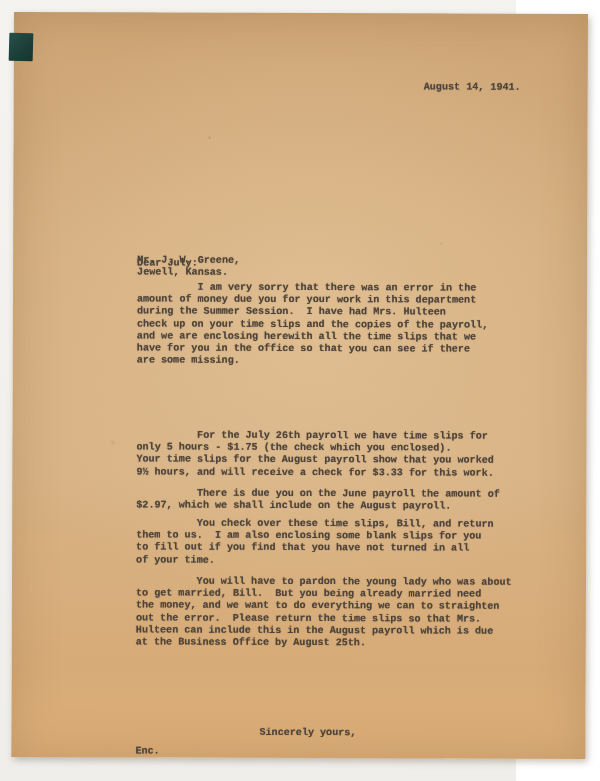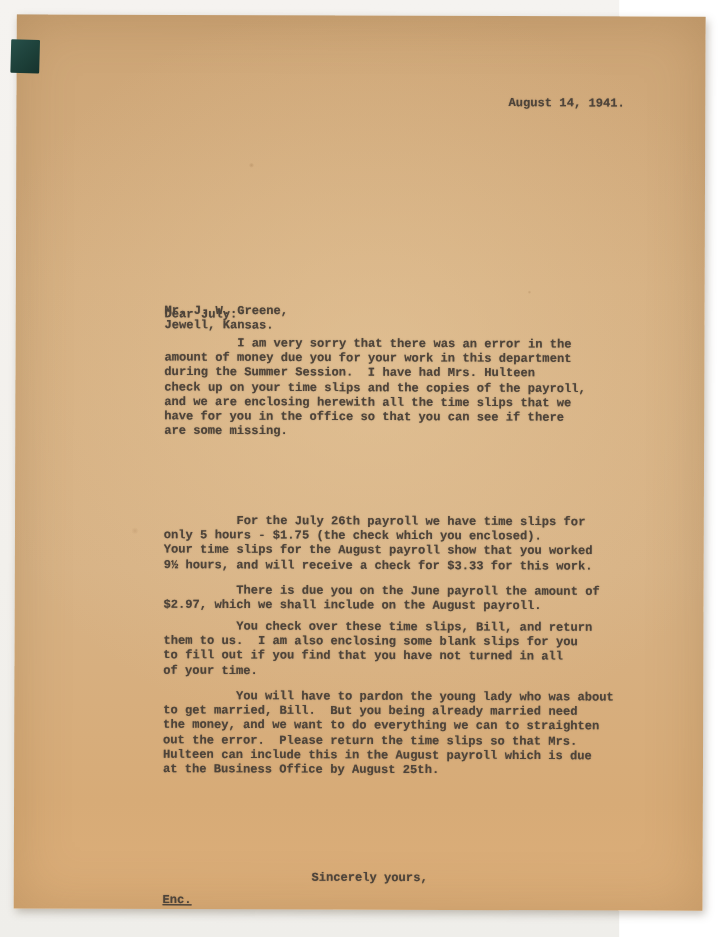--- a/index.html
+++ b/index.html
@@ -62,21 +62,21 @@
   .salutation  { left: 124px; top: 245px; }
   .p1          { left: 124px; top: 269px; }
   .p2          { left: 124px; top: 359px; }
   .p3          { left: 124px; top: 417px; }
   .p4          { left: 124px; top: 475px; }
   .p5          { left: 124px; top: 505px; }
   .p6          { left: 124px; top: 563px; }
   .p7          { left: 124px; top: 643px; }
   .closing     { left: 248px; top: 689px; margin-top: 25px; }
   .signature   { left: 244px; top: 719px; line-height: 12.8px; }
-  .enc         { left: 124px; top: 733px; text-decoration: underline; }
+  .enc         { left: 124px; top: 733px; }
 </style>
 </head>
 <body>
 
 <div class="scan">
 
   <div class="corner-mark"></div>
 
   <div class="paper">
 

